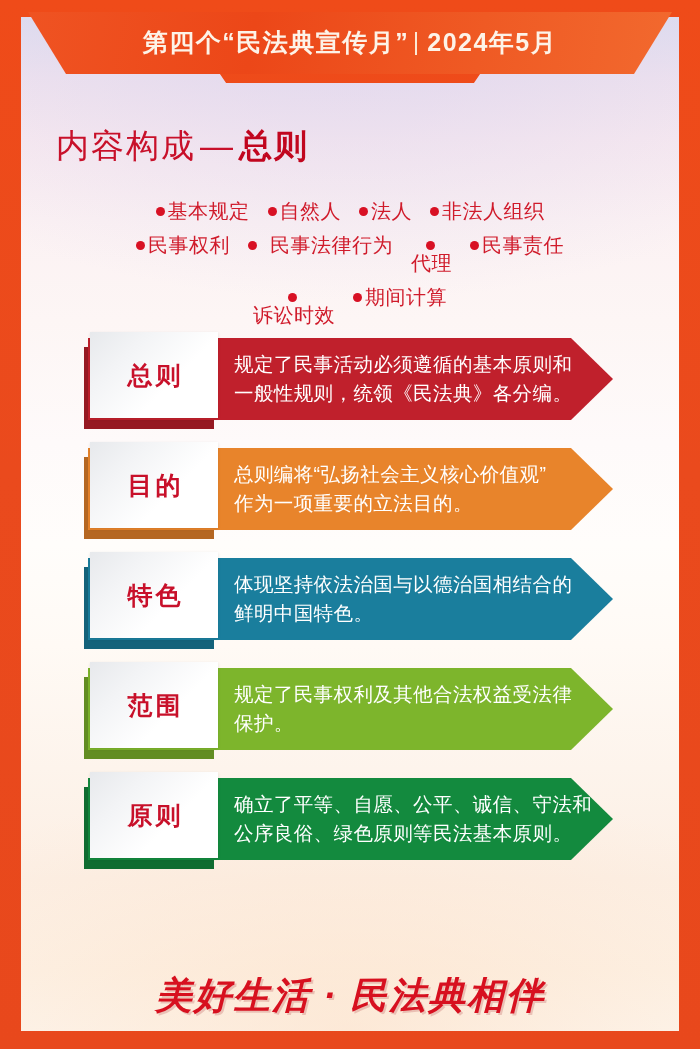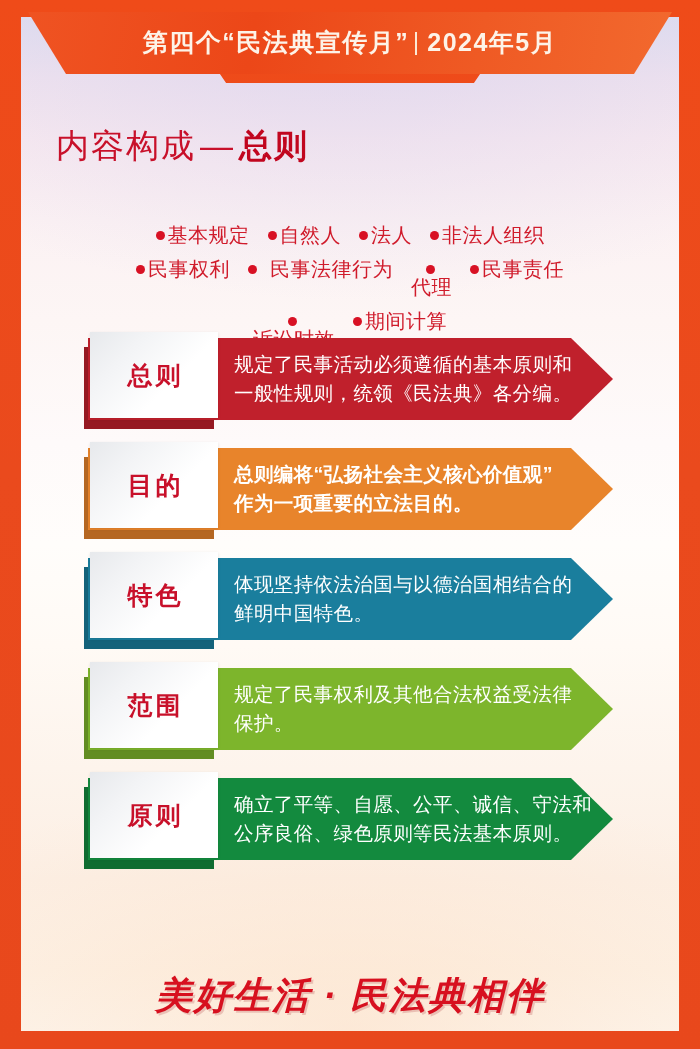--- a/index.html
+++ b/index.html
@@ -267,21 +267,21 @@
           <span>基本规定</span>
         </span>
       <span class="tag" style="color: rgb(208, 27, 43);">
           <i class="tag-dot" style="background: rgb(216, 17, 36);"></i>
           <span>自然人</span>
         </span>
       <span class="tag" style="color: rgb(208, 27, 43);">
           <i class="tag-dot" style="background: rgb(216, 17, 36);"></i>
           <span>法人</span>
         </span>
-      <span class="tag" style="color: rgb(208, 27, 43); margin-top: 24px;">
+      <span class="tag" style="color: rgb(208, 27, 43);">
           <i class="tag-dot" style="background: rgb(216, 17, 36);"></i>
           <span>非法人组织</span>
         </span>
     </div>
 
     <div class="tag-row">
       <span class="tag" style="color: rgb(208, 27, 43);">
           <i class="tag-dot" style="background: rgb(216, 17, 36);"></i>
           <span>民事权利</span>
         </span>
@@ -322,21 +322,21 @@
           <span class="line">一般性规则，统领《民法典》各分编。</span>
         </div>
       </div>
       <div class="arrow-tab">
         <span class="arrow-tab-label">总则</span>
       </div>
     </div>
 
     <div class="arrow-row">
       <div class="arrow-fold" style="background-color: rgb(232, 132, 43);"></div>
-      <div class="arrow-body" style="background-color: rgb(232, 132, 43); font-weight: bold;">
+      <div class="arrow-body" style="background-color: rgb(232, 132, 43);">
         <div class="arrow-text">
           <span class="line">总则编将“弘扬社会主义核心价值观”</span>
           <span class="line">作为一项重要的立法目的。</span>
         </div>
       </div>
       <div class="arrow-tab">
         <span class="arrow-tab-label">目的</span>
       </div>
     </div>
 

